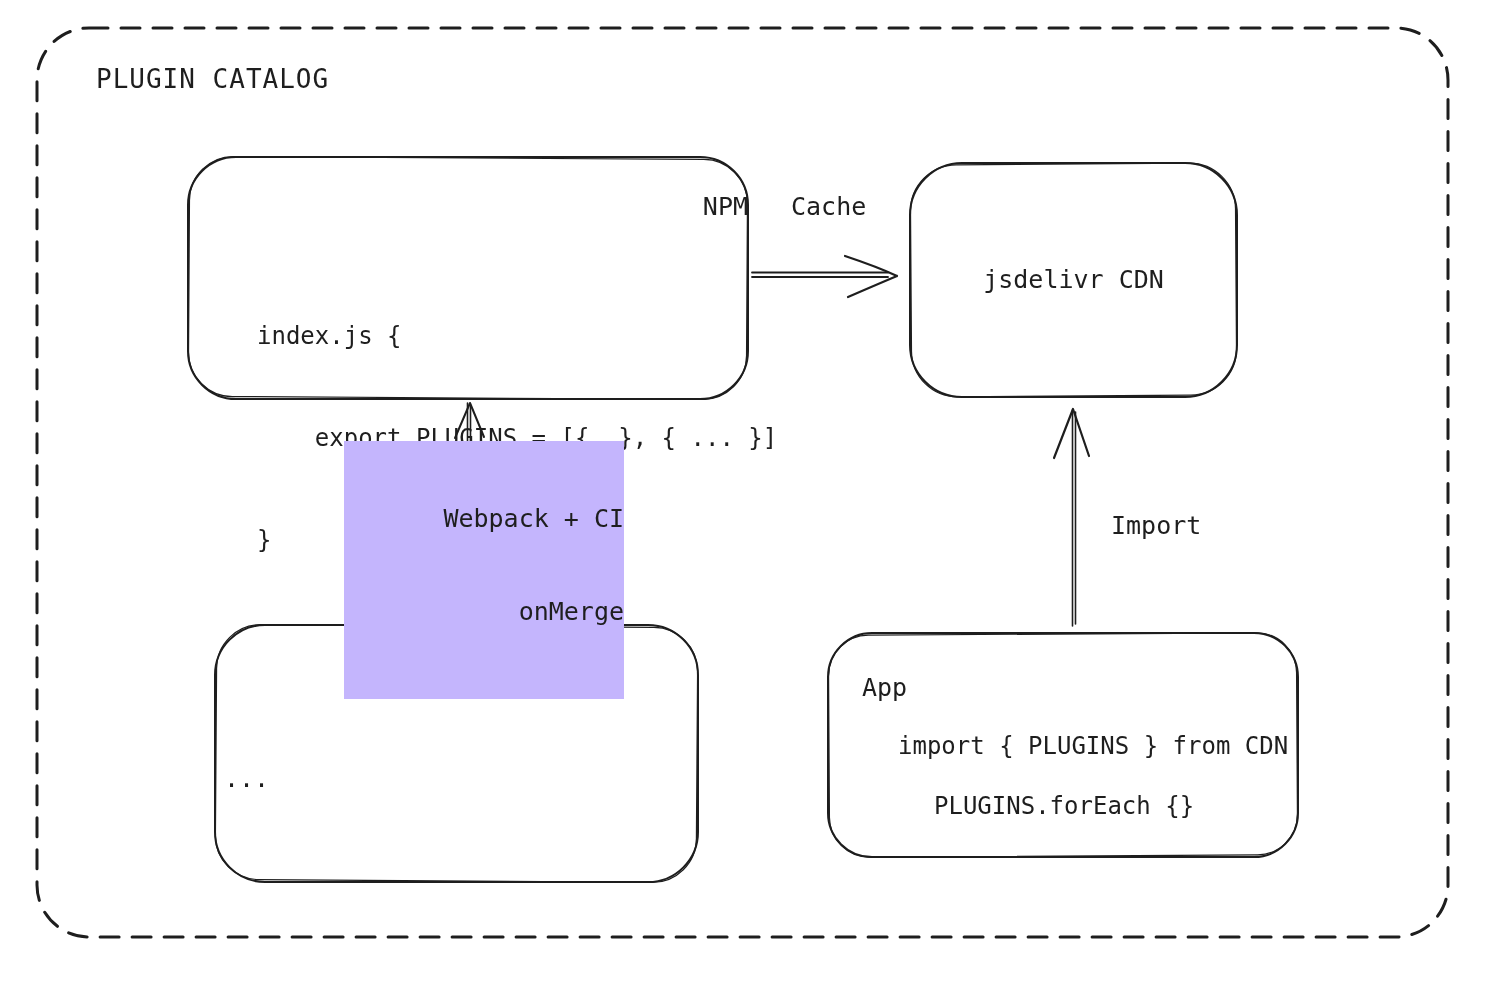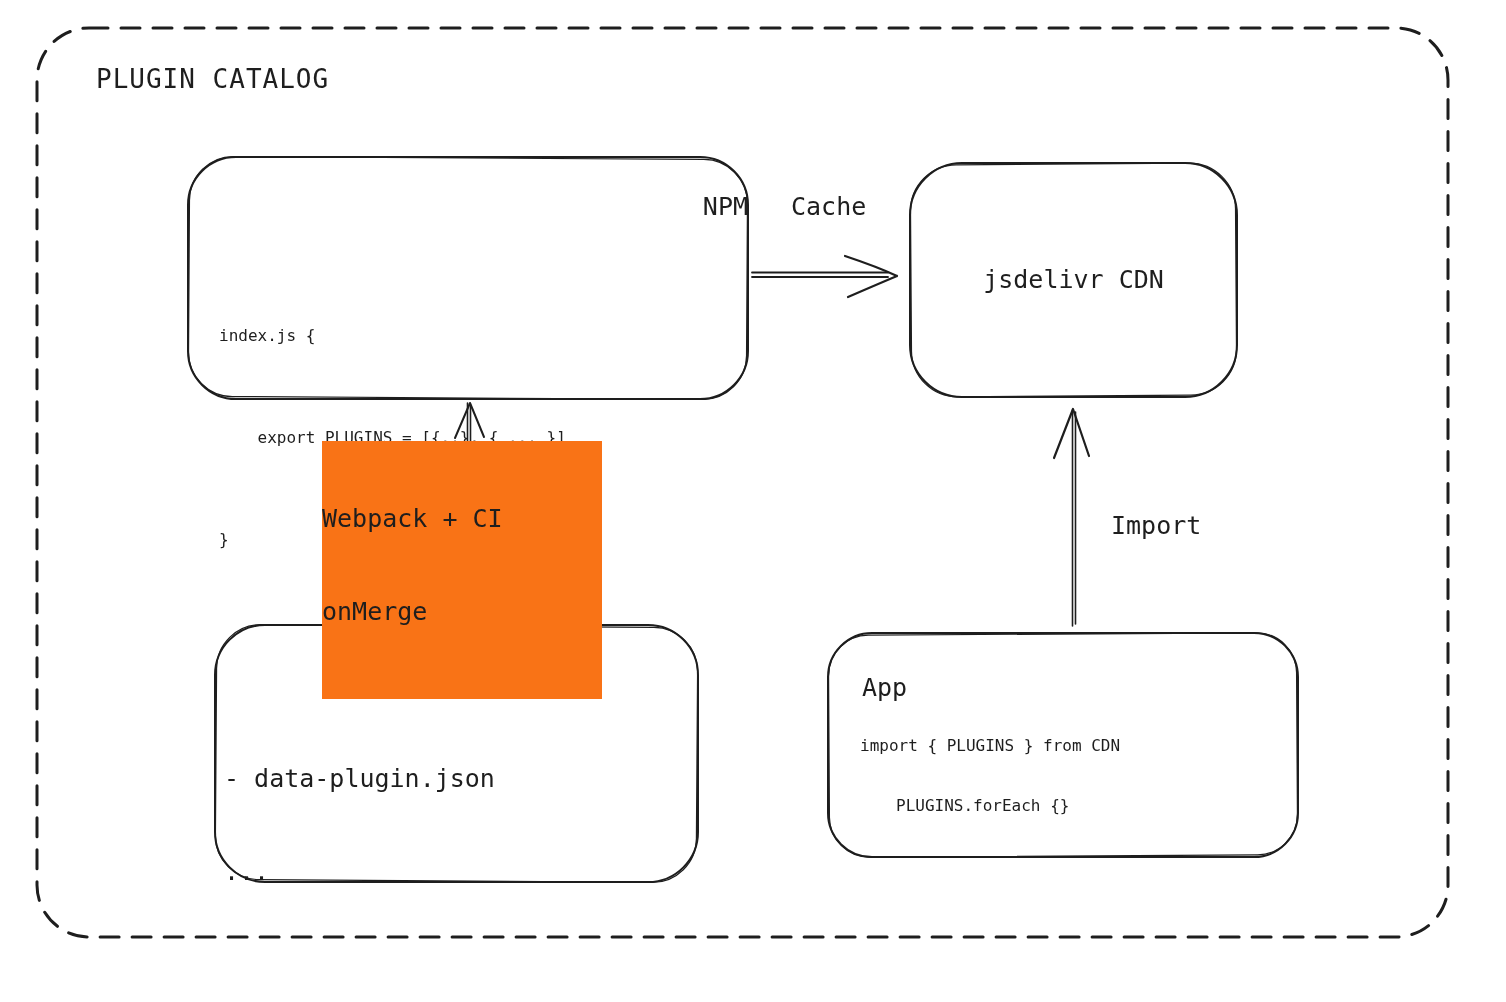--- a/index.html
+++ b/index.html
@@ -5,29 +5,29 @@
   html,body{margin:0;padding:0;background:#ffffff;}
   .canvas{
     position:relative;width:1506px;height:1002px;background:#ffffff;
     font-family:"DejaVu Sans Mono","Liberation Mono",monospace;
     color:#1e1e1e;overflow:hidden;
   }
   .shapes{position:absolute;left:0;top:0;width:1506px;height:1002px;}
   .lbl{position:absolute;white-space:pre;color:#1e1e1e;}
   .fs26{font-size:26px;line-height:30px;}
   .fs25{font-size:25px;line-height:30px;}
-  .fs24{font-size:16px;line-height:30px;}
+  .fs24{font-size:24px;line-height:30px;margin-left:38px;}
   .npm-title{left:188px;top:192px;width:560px;text-align:right;}
   .npm-code{left:219px;top:251px;line-height:34px;}
   .code-line{display:block;}
   .cdn-label{left:910px;top:163px;width:327px;height:234px;display:flex;
     align-items:center;justify-content:center;white-space:pre;}
   .cache-label{left:787px;top:192px;background:#ffffff;padding:0 4px;}
-  .build-label{left:322px;top:441px;width:280px;text-align:left;
-    line-height:31px;background:#f97316;padding:0 0 10px 0;}
+  .build-label{left:344px;top:441px;width:280px;text-align:right;
+    line-height:31px;background:#c4b5fd;padding:0 0 10px 0;}
   .build-line{display:block;}
   .import-label{left:1107px;top:511px;background:#ffffff;padding:0 4px;}
   .repo-title{left:289px;top:558px;}
   .repo-files{left:224px;top:701px;line-height:31px;}
   .app-title{left:862px;top:673px;}
   .app-code-1{left:860px;top:731px;text-align:right;}
   .app-code-2{left:896px;top:791px;}
   .diagram-title{left:96px;top:64px;letter-spacing:1px;}
 </style>
 </head>
@@ -84,21 +84,20 @@
   <div class="lbl fs25 cache-label">Cache</div>
 
   <div class="lbl fs25 cdn-label">jsdelivr CDN</div>
 
   <div class="lbl fs25 build-label">
     <span class="build-line">Webpack + CI</span>
     <span class="build-line">onMerge</span>
   </div>
 
   <div class="lbl fs25 repo-files">
-    <span class="code-line">- data-plugin.json</span>
     <span class="code-line">...</span>
   </div>
 
   <div class="lbl fs25 app-title">App</div>
   <div class="lbl fs24 app-code-1">import { PLUGINS } from CDN</div>
   <div class="lbl fs24 app-code-2">PLUGINS.forEach {}</div>
 
   <div class="lbl fs25 import-label">Import</div>
 
 </div>

